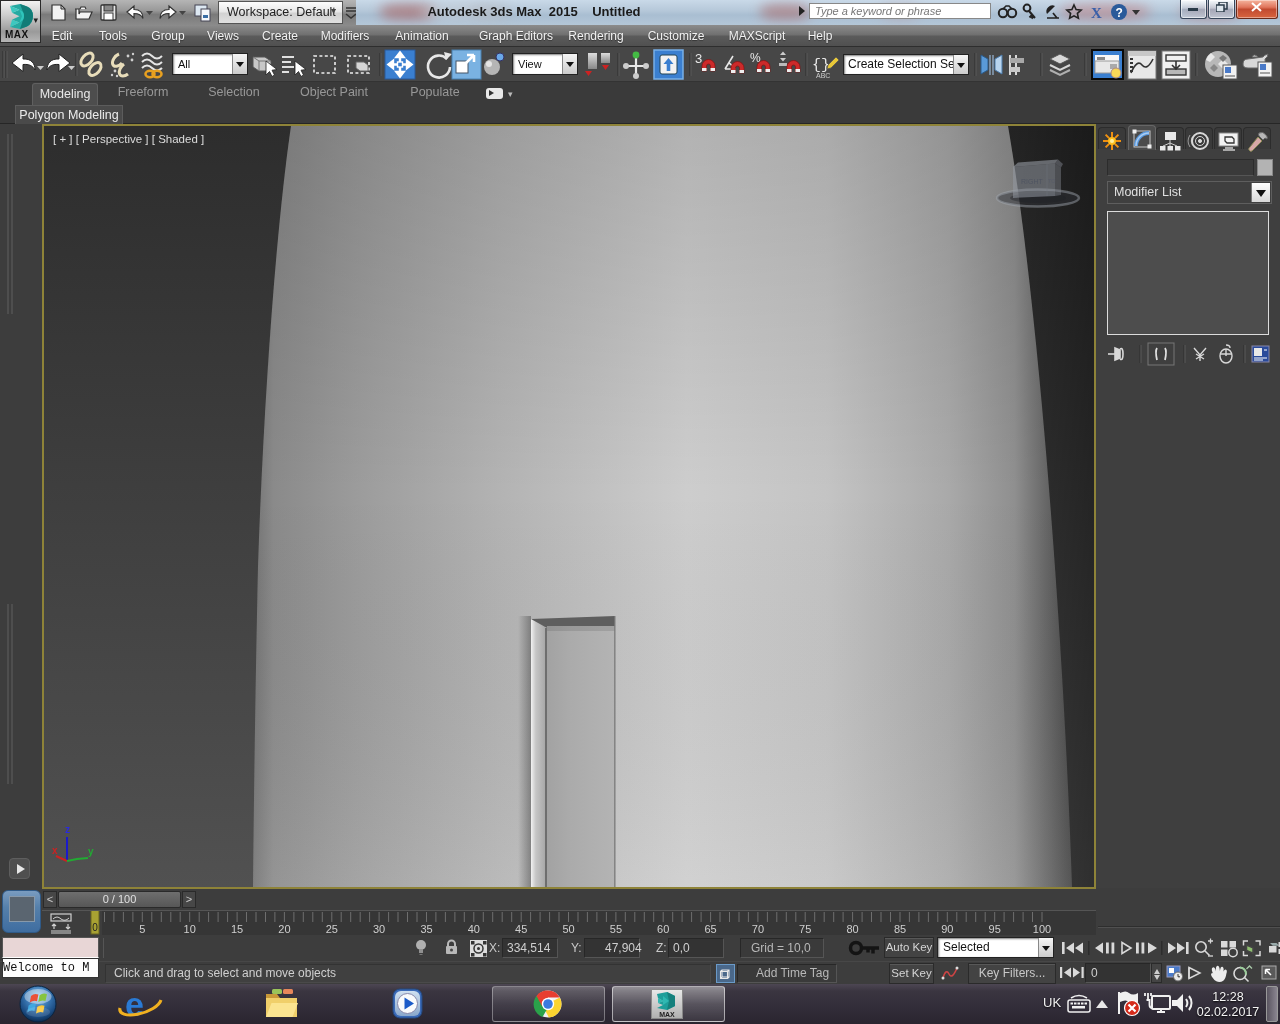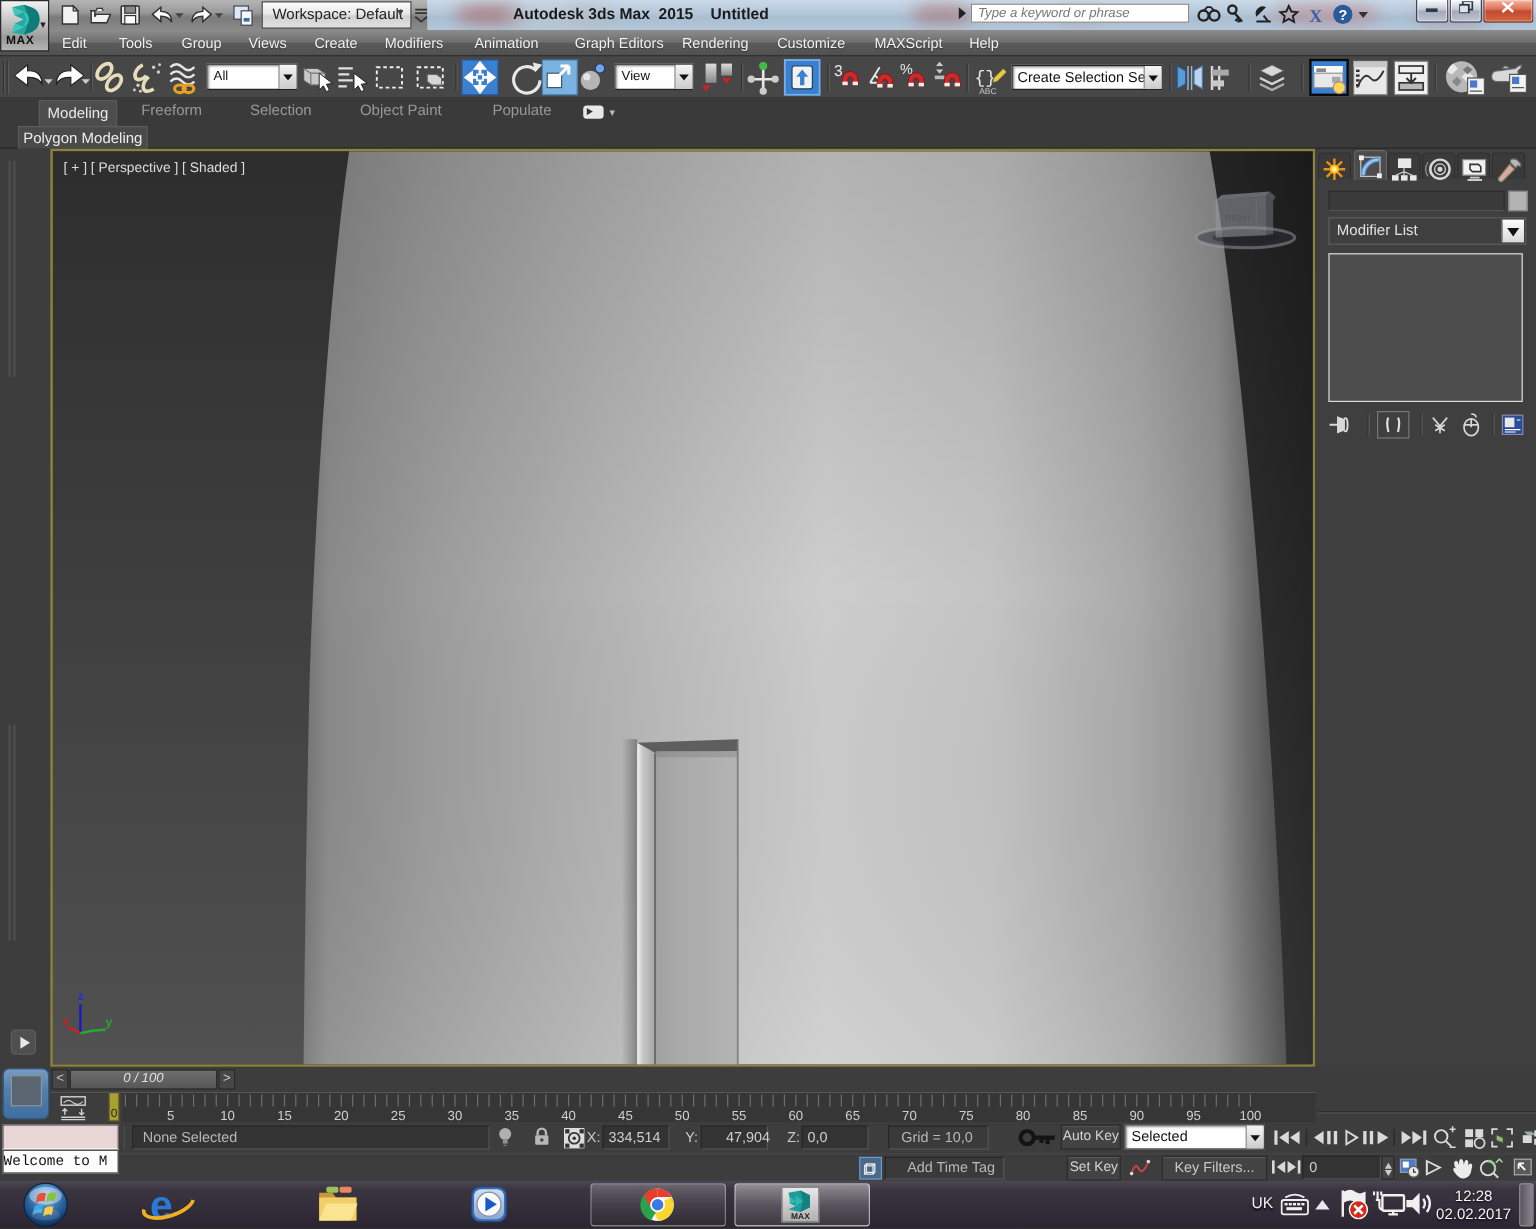--- a/index.html
+++ b/index.html
@@ -503,21 +503,21 @@
 <line x1="140" y1="3" x2="140" y2="21" stroke="#2f2f2f"></line>
         <line x1="141" y1="3" x2="141" y2="21" stroke="#5a5a5a"></line>
 <rect x="148" y="4" width="17" height="16" fill="#2a4a9a" stroke="#88a"></rect>
 <rect x="150" y="6" width="8" height="8" fill="#e8e8e8"></rect>
         <path d="M160 8 h3 M150 16 h13 M150 18 h9" stroke="#fff"></path>
 </svg>
 </div>
 <div class="abs" style="left:1098px;top:926px;width:182px;height:2px;border-top:1px solid #2e2e2e;border-bottom:1px solid #505050;"></div>
 <div class="abs" id="timeline">
 <div class="abs" style="left:1px;top:2px;width:14px;height:17px;background:#474747;border:1px solid #2a2a2a;color:#ccc;font-size:11px;text-align:center;line-height:15px;">&lt;</div>
-<div class="abs" style="left:16px;top:2px;width:123px;height:17px;background:linear-gradient(180deg,#6e6e6e,#575757);border:1px solid #2a2a2a;border-radius:2px;color:#e0e0e0;font-size:11px;text-align:center;line-height:15px;font-style:italic;">0 / 100</div>
+<div class="abs" style="left:16px;top:2px;width:123px;height:17px;background:linear-gradient(180deg,#6e6e6e,#575757);border:1px solid #2a2a2a;border-radius:2px;color:#e0e0e0;font-size:11px;text-align:center;line-height:15px;">0 / 100</div>
 <div class="abs" style="left:140px;top:2px;width:14px;height:17px;background:#474747;border:1px solid #2a2a2a;color:#ccc;font-size:11px;text-align:center;line-height:15px;">&gt;</div>
 </div>
 <div class="abs" id="ruler"><svg width="1054" height="25">
 <rect x="0" y="0" width="1054" height="25" fill="#363636"></rect>
 <rect x="0" y="0" width="60" height="25" fill="#3d3d3d"></rect>
 <g stroke="#d0d0d0" stroke-width="1.2" fill="none">
 <rect x="9" y="3" width="20" height="7"></rect>
           <path d="M11 8 q4 -4 8 0 q4 3 8 -1" stroke-width="1"></path>
 <path d="M12 13 l0 5 m-2 -3 l2 -2 l2 2 M26 13 l0 5 m-2 -2 l2 2 l2 -2 M9 20 h20 M9 22 h20"></path>
 </g>
@@ -647,21 +647,20 @@
           <text x="1000.0" y="22" font-size="11" fill="#cfcfcf" text-anchor="middle">100</text>
         </g>
 <rect x="49" y="-1" width="8" height="24" fill="#a8a132" stroke="#6a6420"></rect>
         <text x="53" y="20" font-size="10" fill="#222" text-anchor="middle">0</text>
 </svg></div>
 <div class="abs" id="bluebox">
       <div class="inner"></div>
     </div>
 <div class="abs" id="status1">
 <div class="abs" style="left:103px;top:3px;width:1px;height:20px;background:#2a2a2a;border-right:1px solid #555;"></div>
-<div class="sfield" style="left:110px;top:3px;width:298px;height:20px;line-height:18px;padding-left:8px;">None Selected</div>
 <svg class="abs" style="left:410px;top:2px" width="80" height="22">
 <circle cx="11" cy="8" r="5" fill="#b0b0b0"></circle>
         <rect x="9" y="12" width="4" height="4" fill="#909090"></rect>
         <path d="M9.5 17.5 h3" stroke="#777"></path>
 <rect x="36" y="9" width="11" height="8" rx="1" fill="#b8b8b8"></rect>
         <path d="M38 9 v-2 a3.5 3.5 0 0 1 7 0 v2" fill="none" stroke="#b8b8b8" stroke-width="2"></path>
         <circle cx="41.5" cy="13" r="1.5" fill="#444"></circle>
 <rect x="60" y="3" width="17" height="17" fill="#dcdcdc"></rect>
         <circle cx="68.5" cy="11.5" r="4.5" fill="none" stroke="#333" stroke-width="1.5"></circle>
         <circle cx="68.5" cy="11.5" r="1.5" fill="#333"></circle>
@@ -713,20 +712,21 @@
         </g>
 <g fill="#d9d9d9">
           <path d="M212 6 h6.5 l2.8 2.8 h-6.5 z" fill="#9aa"></path>
           <rect x="211" y="9" width="7.5" height="6.5"></rect>
           <rect x="220.5" y="5" width="8" height="5"></rect>
           <rect x="220.5" y="12" width="8" height="5"></rect>
         </g>
 </svg>
 </div>
 <div class="abs" id="status2">
+<div class="sfield" style="left:105px;top:2px;width:606px;height:19px;line-height:17px;padding-left:8px;background:#404040;border-color:#333 #4a4a4a #4a4a4a #333;color:#cfcfcf;">Click and drag to select and move objects</div>
 <div class="abs" style="left:716px;top:2px;width:19px;height:19px;background:#4a688a;border:1px solid #6a9ac8;"><svg width="17" height="17">
           <path d="M5 5 h7 v7 h-7 z M5 5 l-1.5 1.5 m8.5 -1.5 l-1.5 1.5 m-7 7 l1.5 -1.5 m5.5 1.5 l1.5 -1.5 M3.5 6.5 h7 v7 h-7 z" fill="none" stroke="#e8e8e8" stroke-width="1.1"></path>
         </svg></div>
 <div class="sfield" style="left:737px;top:2px;width:100px;height:19px;line-height:17px;padding-left:18px;background:#3a3a3a;">Add Time Tag</div>
 <div class="sbtn" style="left:889px;top:1px;width:45px;height:21px;line-height:19px;font-size:11.5px;">Set Key</div>
 <svg class="abs" style="left:941px;top:2px" width="20" height="19">
         <path d="M2 14 q3 -10 6 -4 t8 -6" stroke="#cc4444" stroke-width="1.6" fill="none"></path>
         <circle cx="2" cy="14" r="1.5" fill="#ddd"></circle>
         <circle cx="16" cy="4" r="1.5" fill="#ddd"></circle>
       </svg>

